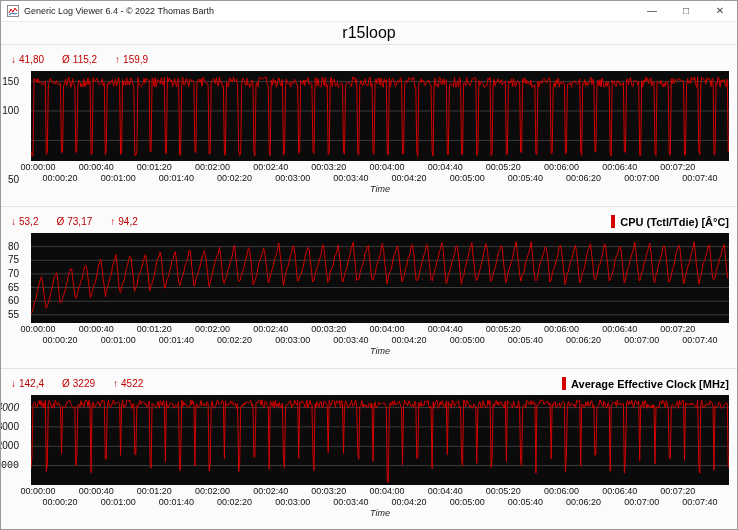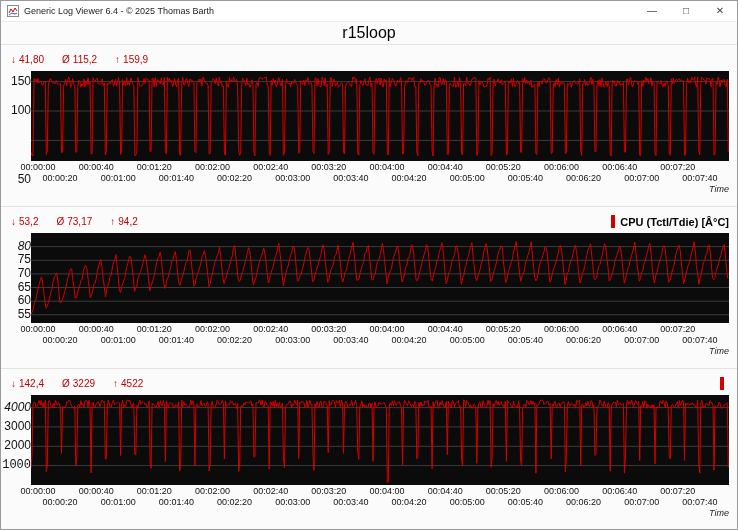--- a/index.html
+++ b/index.html
@@ -14,42 +14,42 @@
   
   .section{height:162px;box-sizing:border-box;border-top:1px solid #e2e2e2;padding-top:5px;}
   .chart-header{height:19px;display:flex;align-items:center;justify-content:space-between;padding:0 8px 0 10px;margin-bottom:2px;}
   .stats{color:#c00000;font-size:10px;display:flex;gap:18px;align-items:center;}
   .stat{white-space:nowrap;}
   .stat .glyph{margin-right:3px;}
   .ctitle{display:flex;align-items:center;font-weight:bold;font-size:11px;color:#000;white-space:nowrap;}
   .cbar{display:inline-block;width:4px;height:13px;background:#d40000;margin-right:5px;}
   .plotwrap{display:flex;}
   .ygutter{width:30px;position:relative;height:90px;flex:0 0 30px;}
-  .ylab{position:absolute;right:0;font-size:12px;color:#111;line-height:11px;}
+  .ylab{position:absolute;right:12px;font-size:10px;color:#111;line-height:11px;}
   svg.plot{display:block;width:698px;height:90px;background:#0b0b0b;flex:0 0 698px;}
   .xaxis{position:relative;height:23px;margin-left:30px;width:698px;}
   .xlab{position:absolute;transform:translateX(-50%);font-size:9px;color:#111;white-space:nowrap;}
   .xlab.row0{top:1px;margin-left:7px;}
   .xlab.row1{top:12px;}
-  .timelabel{margin-left:30px;width:698px;text-align:right;font-size:9px;font-style:italic;color:#222;height:12px;}
+  .timelabel{margin-left:30px;width:698px;text-align:center;font-size:9px;font-style:italic;color:#222;height:12px;}
 </style>
 </head>
 <body>
 
 <div class="window">
 
   <div class="titlebar">
     <span class="appicon">
       <svg width="12" height="12" viewBox="0 0 12 12">
         <rect x="0.5" y="0.5" width="11" height="11" fill="#ffffff" stroke="#8a8a8a"></rect>
         <polyline points="2,8 4,4 6,7 8,3 10,6" fill="none" stroke="#d40000" stroke-width="1"></polyline>
         <polyline points="2,10 5,8 8,9 10,8" fill="none" stroke="#2060c0" stroke-width="1"></polyline>
       </svg>
     </span>
-    <span class="wtitle">Generic Log Viewer 6.4 - © 2025 Thomas Barth</span>
+    <span class="wtitle">Generic Log Viewer 6.4 - © 2022 Thomas Barth</span>
     <span class="wbtn">—</span>
     <span class="wbtn">□</span>
     <span class="wbtn close">✕</span>
   </div>
 
   <div class="appheader">r15loop</div>
 
   <div class="section">
     <div class="chart-header">
       <div class="stats">
@@ -107,21 +107,21 @@
         <span class="stat"><span class="glyph">Ø</span><span>73,17</span></span>
         <span class="stat"><span class="glyph">↑</span><span>94,2</span></span>
       </div>
       <div class="ctitle">
         <span class="cbar"></span>
         <span>CPU (Tctl/Tdie) [Â°C]</span>
       </div>
     </div>
     <div class="plotwrap">
       <div class="ygutter">
-          <div class="ylab" style="top: 7.63636px; font-style: italic;">80</div>
+          <div class="ylab" style="top: 7.63636px;">80</div>
           <div class="ylab" style="top: 21.2727px;">75</div>
           <div class="ylab" style="top: 34.9091px;">70</div>
           <div class="ylab" style="top: 48.5455px;">65</div>
           <div class="ylab" style="top: 62.1818px;">60</div>
           <div class="ylab" style="top: 75.8182px;">55</div>
         </div>
       <svg class="plot" width="698" height="90" viewBox="0 0 698 90">
           <line x1="0" x2="698" y1="13.6" y2="13.6" stroke="#3c3c3c" stroke-width="1"></line>
           <line x1="0" x2="698" y1="27.3" y2="27.3" stroke="#3c3c3c" stroke-width="1"></line>
           <line x1="0" x2="698" y1="40.9" y2="40.9" stroke="#3c3c3c" stroke-width="1"></line>
@@ -162,20 +162,21 @@
 
   <div class="section">
     <div class="chart-header">
       <div class="stats">
         <span class="stat"><span class="glyph">↓</span><span>142,4</span></span>
         <span class="stat"><span class="glyph">Ø</span><span>3229</span></span>
         <span class="stat"><span class="glyph">↑</span><span>4522</span></span>
       </div>
       <div class="ctitle">
         <span class="cbar"></span>
+        <span>Average Effective Clock [MHz]</span>
       </div>
     </div>
     <div class="plotwrap">
       <div class="ygutter">
           <div class="ylab" style="top: 6.58065px; font-style: italic;">4000</div>
           <div class="ylab" style="top: 25.9355px;">3000</div>
           <div class="ylab" style="top: 45.2903px;">2000</div>
           <div class="ylab" style="top: 64.6452px; font-family: Liberation Mono, monospace;">1000</div>
         </div>
       <svg class="plot" width="698" height="90" viewBox="0 0 698 90">

